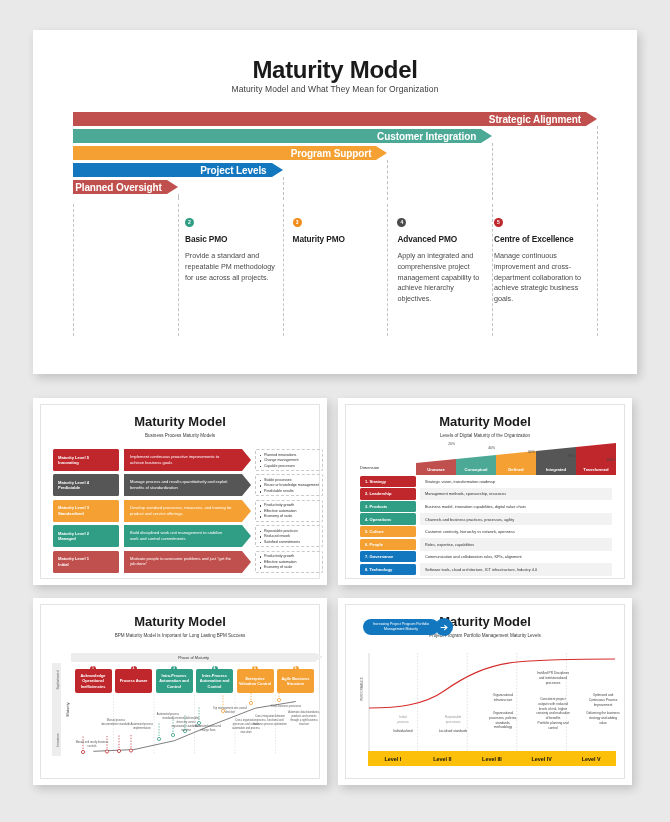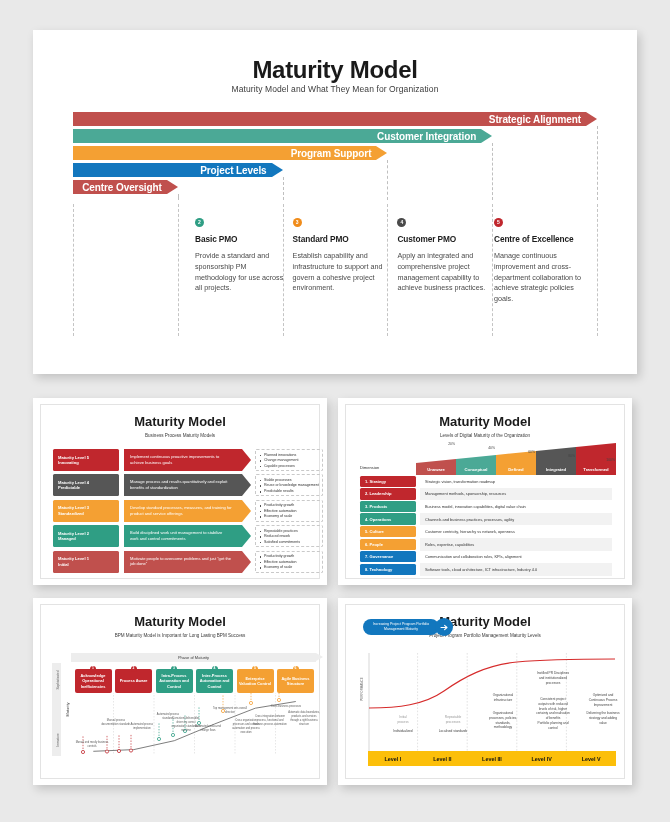--- a/index.html
+++ b/index.html
@@ -275,60 +275,59 @@
             <span class="arrow-label">Project Levels</span>
           </div>
           <div class="arrow-head" style="left: 198.6px;">
             <svg width="11" height="14" viewBox="0 0 11 14">
               <polygon points="0,0 11,7 0,14" fill="#1277be"></polygon>
             </svg>
           </div>
         </div>
         <div class="arrow-row" style="top: 68px;">
           <div class="arrow-body" style="width: 93.8px; background: rgb(192, 80, 77);">
-            <span class="arrow-label">Centre Oversight</span>
+            <span class="arrow-label">Planned Oversight</span>
           </div>
           <div class="arrow-head" style="left: 93.8px;">
             <svg width="11" height="14" viewBox="0 0 11 14">
               <polygon points="0,0 11,7 0,14" fill="#c0504d"></polygon>
             </svg>
           </div>
         </div>
         <div class="vdash" style="left: 104.8px; top: 82px; height: 6px;"></div>
         <div class="vdash" style="left: 209.6px; top: 65px; height: 23px;"></div>
         <div class="vdash" style="left: 314.4px; top: 48px; height: 40px;"></div>
         <div class="vdash" style="left: 419.2px; top: 31px; height: 57px;"></div>
         <div class="vdash" style="left: 524px; top: 14px; height: 74px;"></div>
       </div>
 
     <div class="cols" id="cols">
         <div class="col-sep" style="left: 0px;"></div>
         <div class="col-sep" style="left: 104.8px;"></div>
-        <div class="col" style="left: 112px;">
+        <div class="col" style="left: 102px;">
           <div class="badge" style="background: rgb(47, 158, 132);">2</div>
           <div class="col-title">Basic PMO</div>
-          <div class="col-desc">Provide a standard and sponsorship PM methodology for use across all projects.</div>
+          <div class="col-desc">Provide a standard and repeatable PM methodology for use across all projects.</div>
         </div>
         <div class="col-sep" style="left: 209.6px;"></div>
         <div class="col" style="left: 209.6px;">
           <div class="badge" style="background: rgb(240, 140, 27);">3</div>
-          <div class="col-title">Standard PMO</div>
-          <div class="col-desc">Establish capability and infrastructure to support and govern a cohesive project environment.</div>
+          <div class="col-title">Maturity PMO</div>
         </div>
         <div class="col-sep" style="left: 314.4px;"></div>
         <div class="col" style="left: 314.4px;">
           <div class="badge" style="background: rgb(74, 74, 74);">4</div>
-          <div class="col-title">Customer PMO</div>
-          <div class="col-desc">Apply an integrated and comprehensive project management capability to achieve business practices.</div>
+          <div class="col-title">Advanced PMO</div>
+          <div class="col-desc">Apply an integrated and comprehensive project management capability to achieve hierarchy objectives.</div>
         </div>
         <div class="col-sep" style="left: 419.2px;"></div>
         <div class="col" style="left: 411px;">
           <div class="badge" style="background: rgb(192, 39, 45);">5</div>
           <div class="col-title">Centre of Excellence</div>
-          <div class="col-desc">Manage continuous improvement and cross-department collaboration to achieve strategic policies goals.</div>
+          <div class="col-desc">Manage continuous improvement and cross-department collaboration to achieve strategic business goals.</div>
         </div>
         <div class="col-sep" style="left: 524px;"></div>
       </div>
   </div>
 
   <div class="card" id="thumb-bpmm">
     <div class="inner">
       <div class="thumb-title">Maturity Model</div>
       <div class="thumb-sub">Business Process Maturity Models</div>
       <div class="bpmm-rows" id="bpmm-rows">

